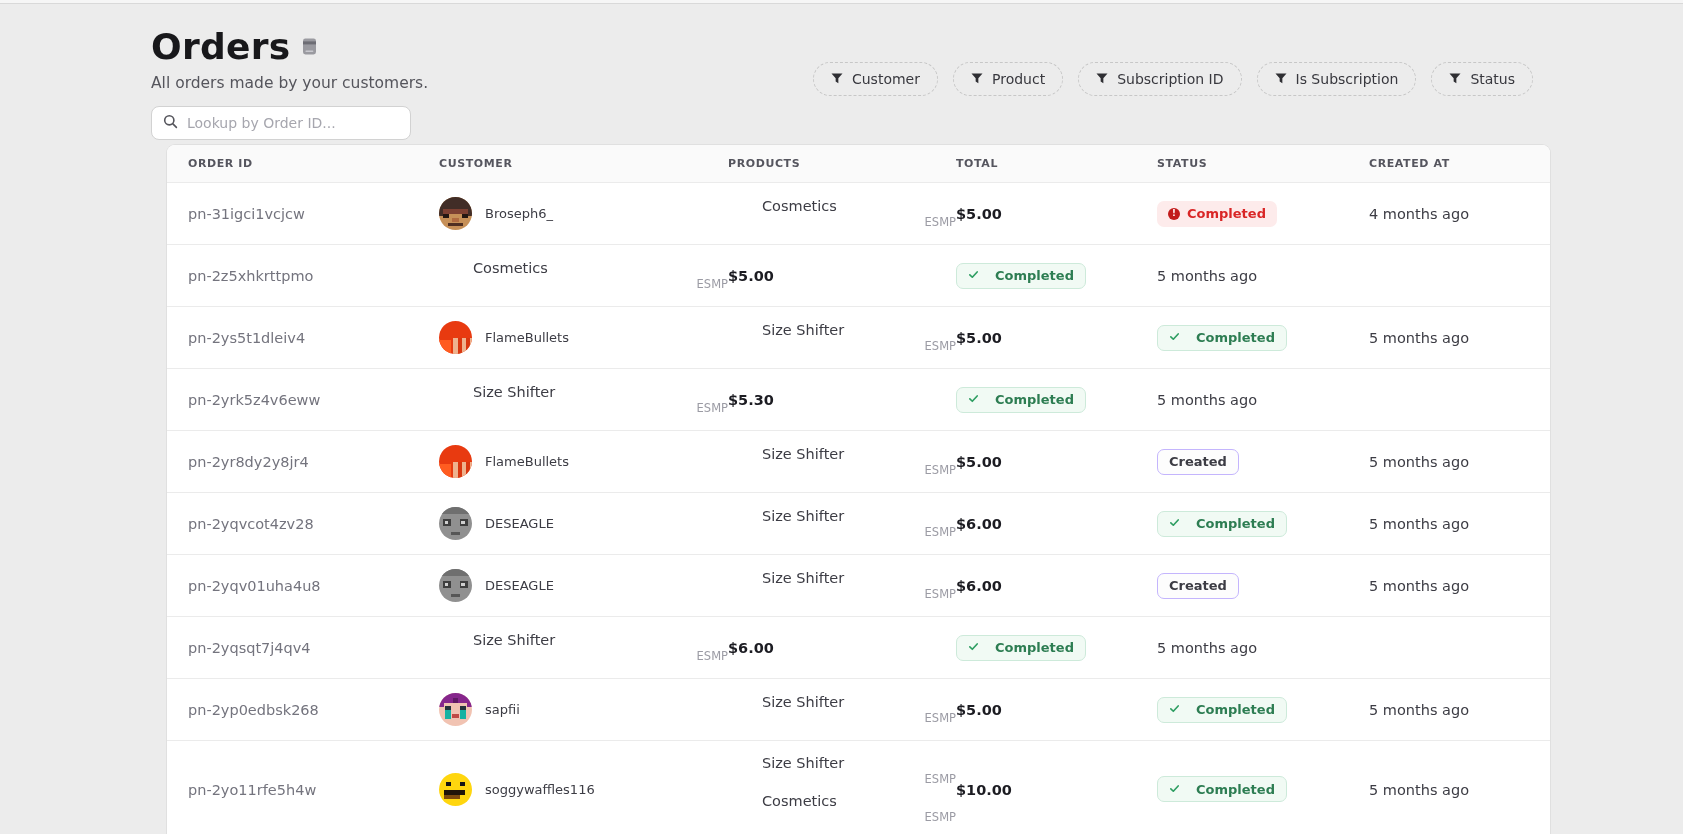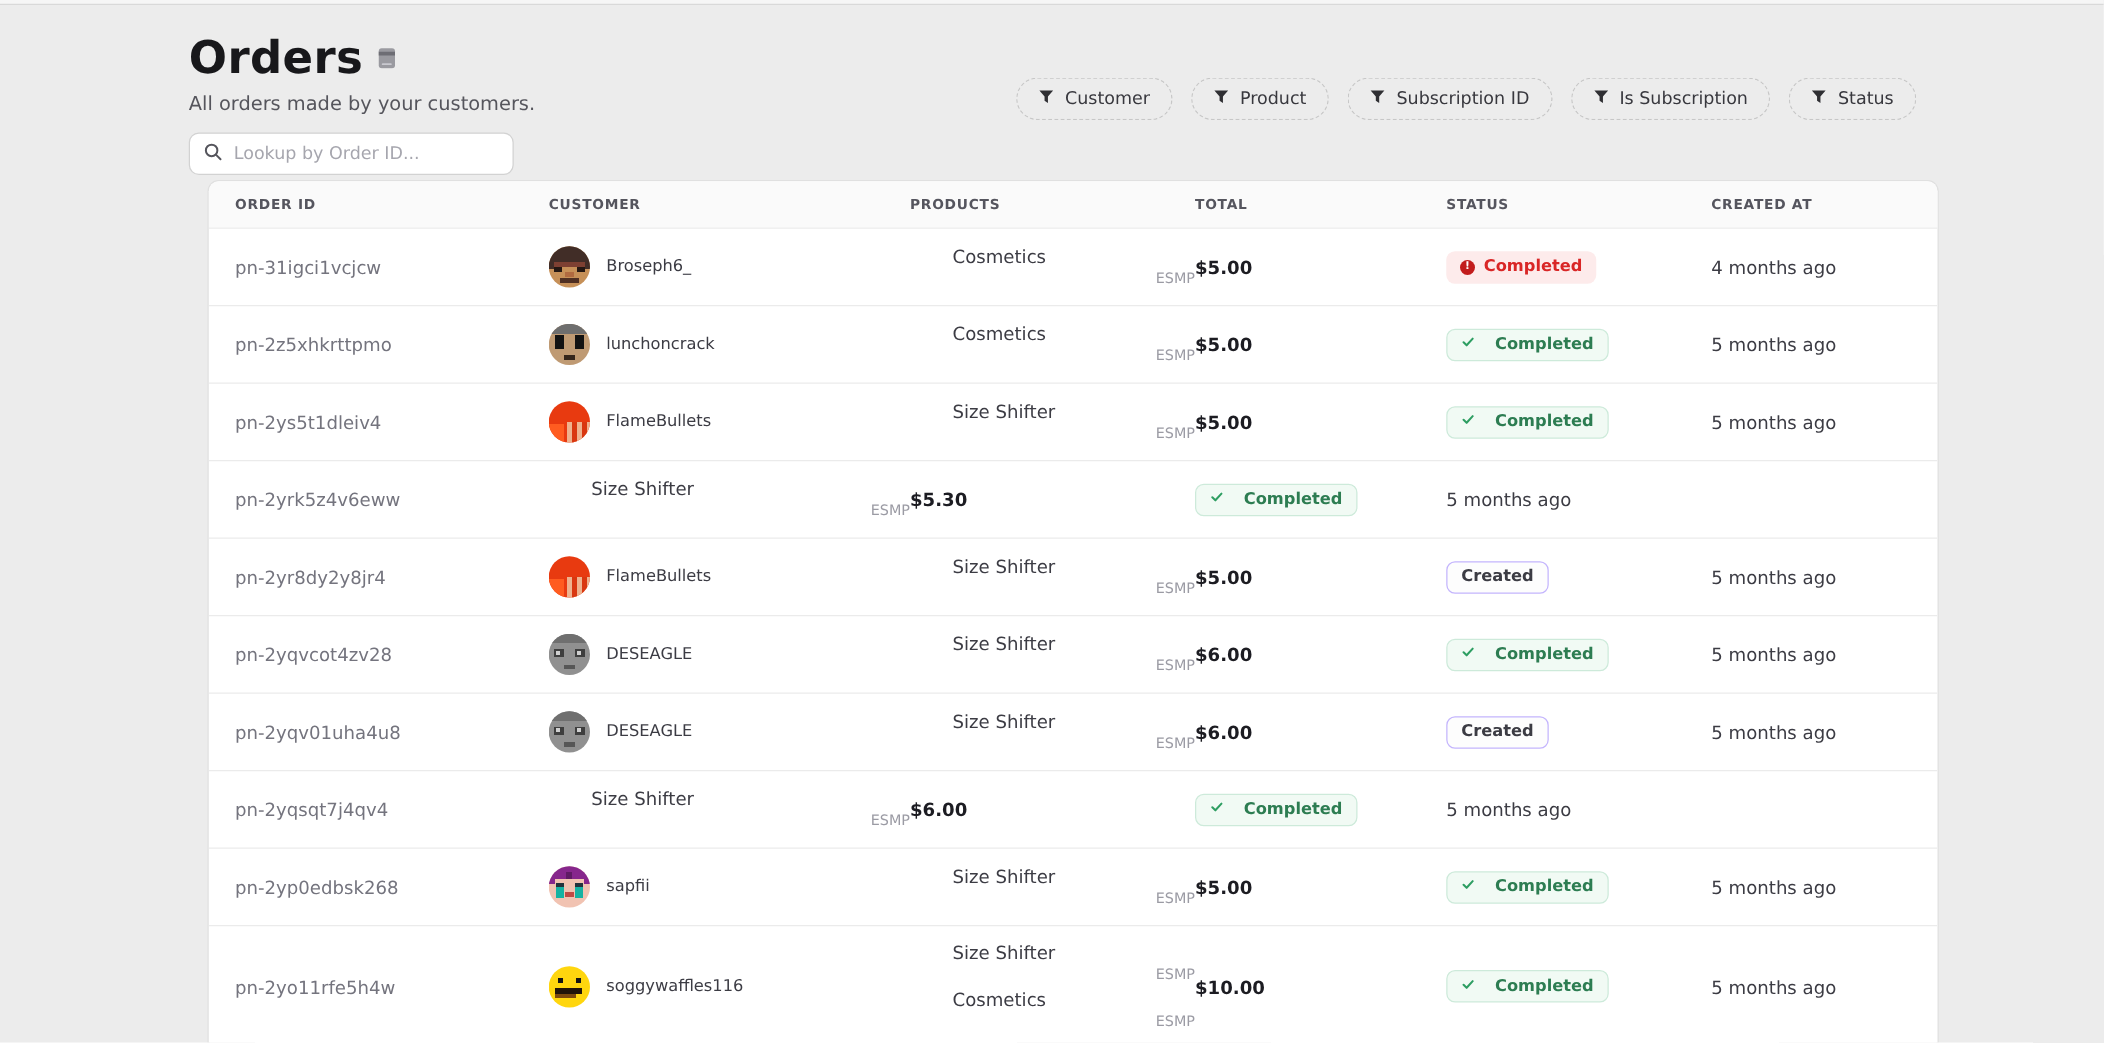--- a/index.html
+++ b/index.html
@@ -160,30 +160,20 @@
         </div>
         <div class="c4"><span class="total">$5.00</span></div>
         <div class="c5"><span class="badge chargeback">
             <span class="cb-dot">!</span>
             <span>Completed</span>
           </span></div>
         <div class="c6"><span class="created">4 months ago</span></div>
       </div>
       <div class="trow">
         <div class="c1"><span class="oid">pn-2z5xhkrttpmo</span></div>
-        <div class="c2">
-          <svg width="33" height="33" viewBox="0 0 8 8" class="avatar" shape-rendering="crispEdges">
-            <rect x="0" y="0" width="8" height="8" fill="#bf9a73"></rect>
-            <rect x="0" y="0" width="8" height="2" fill="#6e6e6e"></rect>
-            <rect x="1.2" y="2.2" width="1.8" height="2.6" fill="#121212"></rect>
-            <rect x="5" y="2.2" width="1.8" height="2.6" fill="#121212"></rect>
-            <rect x="3" y="6" width="2" height="1" fill="#35261c"></rect>
-          </svg>
-          <span class="uname">lunchoncrack</span>
-        </div>
         <div class="c3">
           <div class="prod">
             <div class="pname">Cosmetics</div>
             <div class="pstore">ESMP</div>
           </div>
         </div>
         <div class="c4"><span class="total">$5.00</span></div>
         <div class="c5"><span class="badge completed">
             <span><svg width="11" height="11" viewBox="0 0 12 12">
                 <path d="M2 6.4 L4.7 9 L10 3.2" stroke="#2e9e62" stroke-width="1.8" fill="none" stroke-linecap="round" stroke-linejoin="round"></path>

